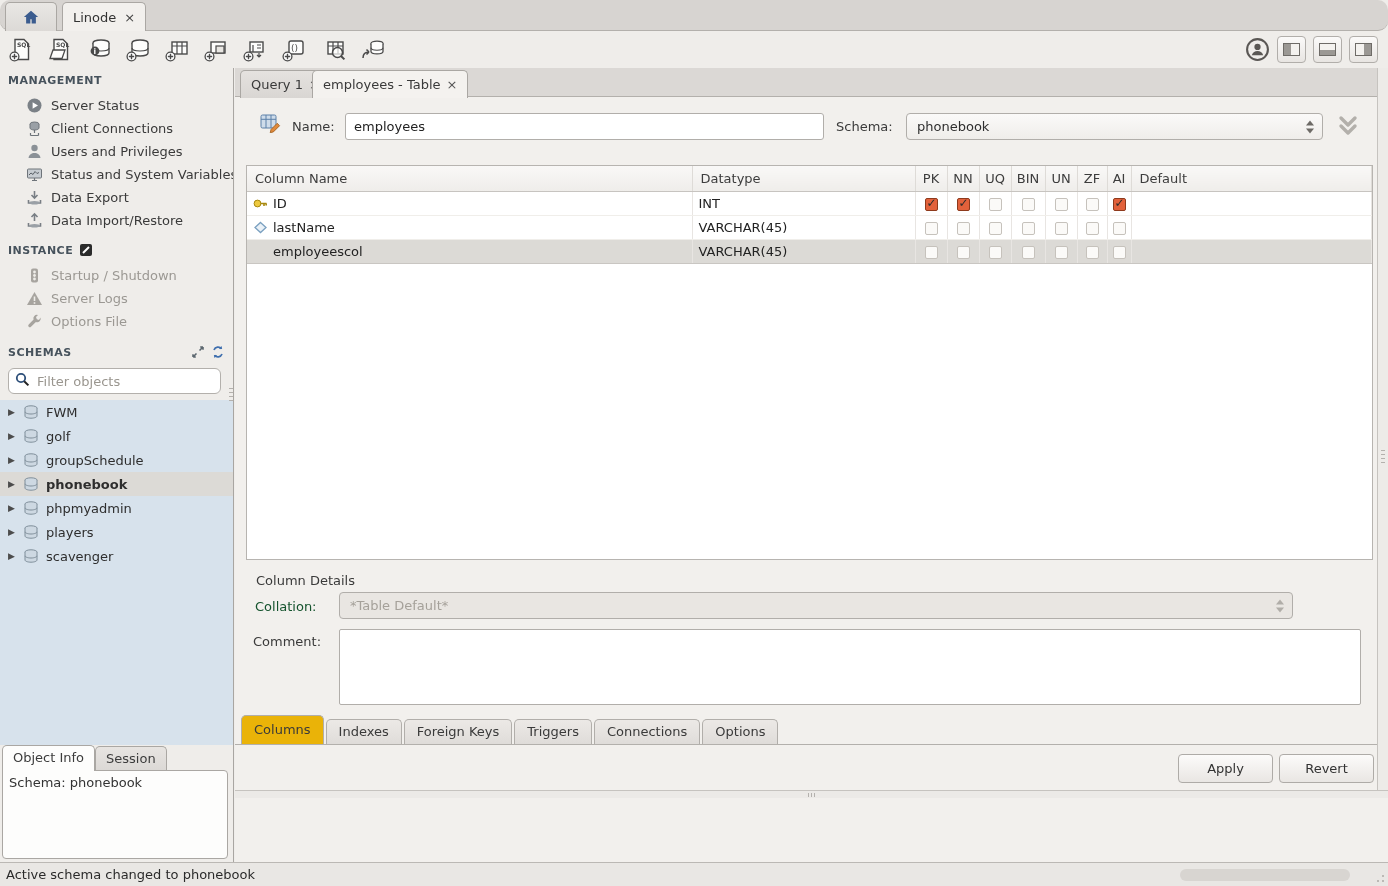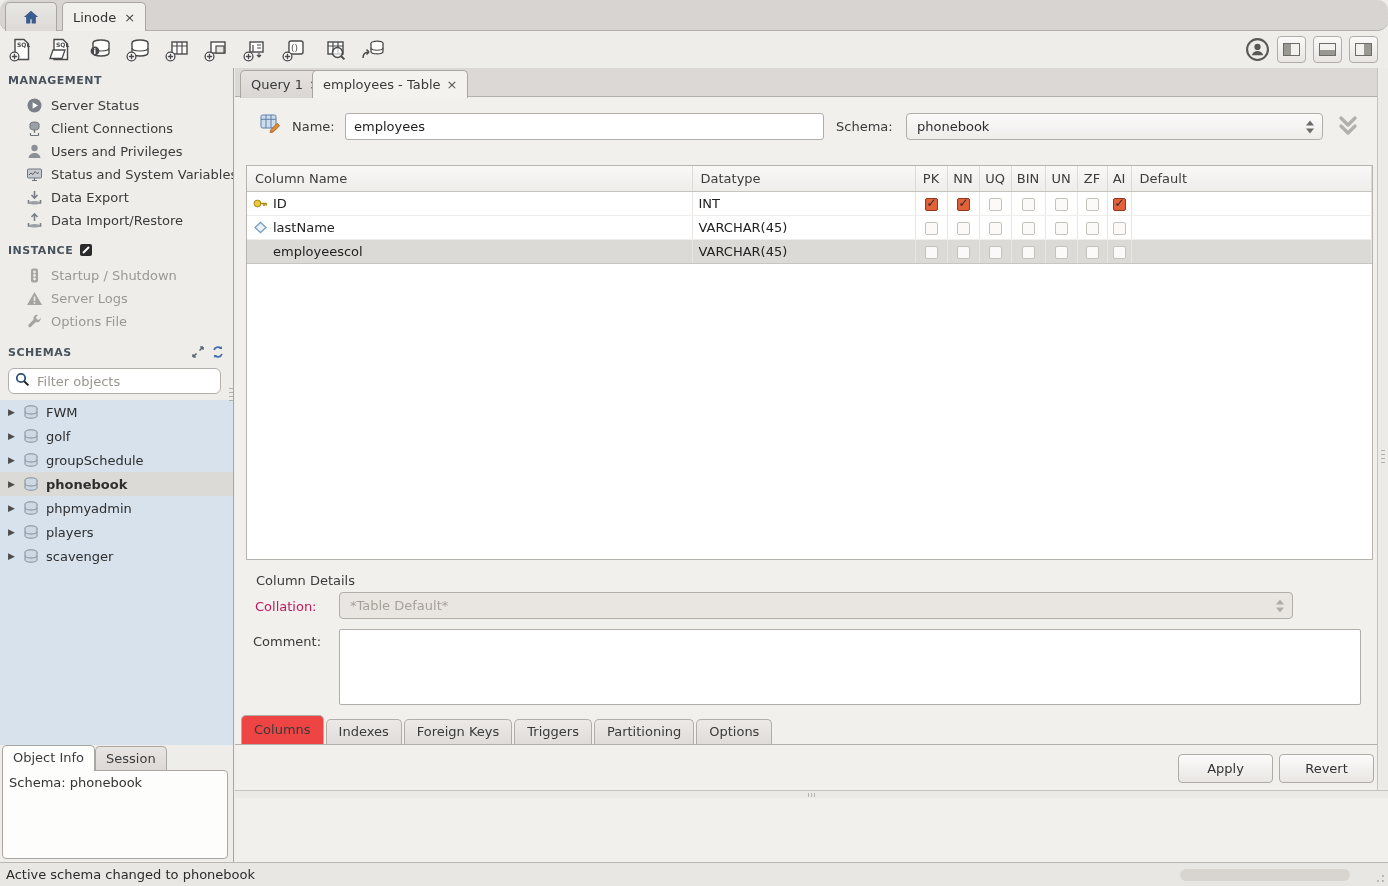--- a/index.html
+++ b/index.html
@@ -101,32 +101,32 @@
   #grid td.c { text-align:center; padding:0; }
   #grid tr.selected td { background:#dcdad6; border-bottom-color:#c9c6c2; }
   .rowicon { display:inline-block; width:15px; height:13px; margin-right:5px; vertical-align:-2px; }
   .rowicon svg { width:15px; height:13px; display:block; }
   .cb { display:inline-block; width:13px; height:13px; border:1px solid #c6c2bc; border-radius:2px; background:#fbfaf8; vertical-align:middle; cursor:pointer; position:relative; }
   .cb.checked { background:#e2613b; border-color:#8e3a1c; }
   .cb.checked::after { content:"✓"; position:absolute; left:1px; top:-3px; font-size:12px; font-weight:bold; color:#2b2b2b; }
 
   
   #details-title { position:absolute; top:505px; left:21px; color:#3a3a3a; }
-  #collation-label { position:absolute; top:531px; left:20px; color:#be185d; }
+  #collation-label { position:absolute; top:531px; left:20px; color:#14532d; }
   #collation-select { left:104px; top:524px; width:954px; background:#e9e6e2; color:#a5a19a; cursor:default; }
   #collation-select .spinner .up { border-bottom-color:#b0ada8; }
   #collation-select .spinner .dn { border-top-color:#b0ada8; }
   #comment-label { position:absolute; top:566px; left:18px; color:#3a3a3a; }
   #comment-area { position:absolute; left:104px; top:561px; width:1022px; height:76px; border:1px solid #b1aeaa; border-radius:2px; background:#fff; resize:none; font:inherit; padding:4px 6px; }
 
   
   #subtabs { position:absolute; top:648px; left:6px; display:flex; align-items:flex-end; gap:2px; height:28px; }
   .stab { border:1px solid #b1aeaa; border-bottom:none; border-radius:5px 5px 0 0; padding:4px 12px 5px 12px;
           background:linear-gradient(#ece9e6,#dfdcd9); color:#3a3a3a; cursor:pointer; }
-  .stab.active { background:#ef4444; padding-top:6px; padding-bottom:7px; position:relative; z-index:2; }
+  .stab.active { background:#eab308; padding-top:6px; padding-bottom:7px; position:relative; z-index:2; }
   #btnrow { position:absolute; top:676px; left:0; right:11px; height:46px; border-top:1px solid #b3b0ac; background:#f2f0ed; }
   .btn { position:absolute; top:9px; height:29px; width:95px; border:1px solid #aeaba7; border-radius:4px;
          background:linear-gradient(#fcfbfa,#e9e6e3); color:#333; display:flex; align-items:center; justify-content:center; cursor:pointer; }
   #apply-btn { left:943px; }
   #revert-btn { left:1044px; }
 
   
   #hsplit { position:absolute; top:722px; left:0; right:0; height:8px; background:#eceae7; border-top:1px solid #c6c3bf; display:flex; align-items:center; justify-content:center; gap:2px; cursor:row-resize; }
   #hsplit i { width:1px; height:4px; background:#b4b1ad; }
 
@@ -621,21 +621,21 @@
         </span>
     </div>
     <div id="comment-label">Comment:</div>
     <textarea id="comment-area" style=""></textarea>
 
     <div id="subtabs">
         <div class="stab active">Columns</div>
         <div class="stab">Indexes</div>
         <div class="stab">Foreign Keys</div>
         <div class="stab">Triggers</div>
-        <div class="stab">Partitioning</div>
+        <div class="stab">Connections</div>
         <div class="stab">Options</div>
       </div>
 
     <div id="btnrow">
       <div class="btn" id="apply-btn">Apply</div>
       <div class="btn" id="revert-btn">Revert</div>
     </div>
 
     <div id="hsplit">
         <i></i>

